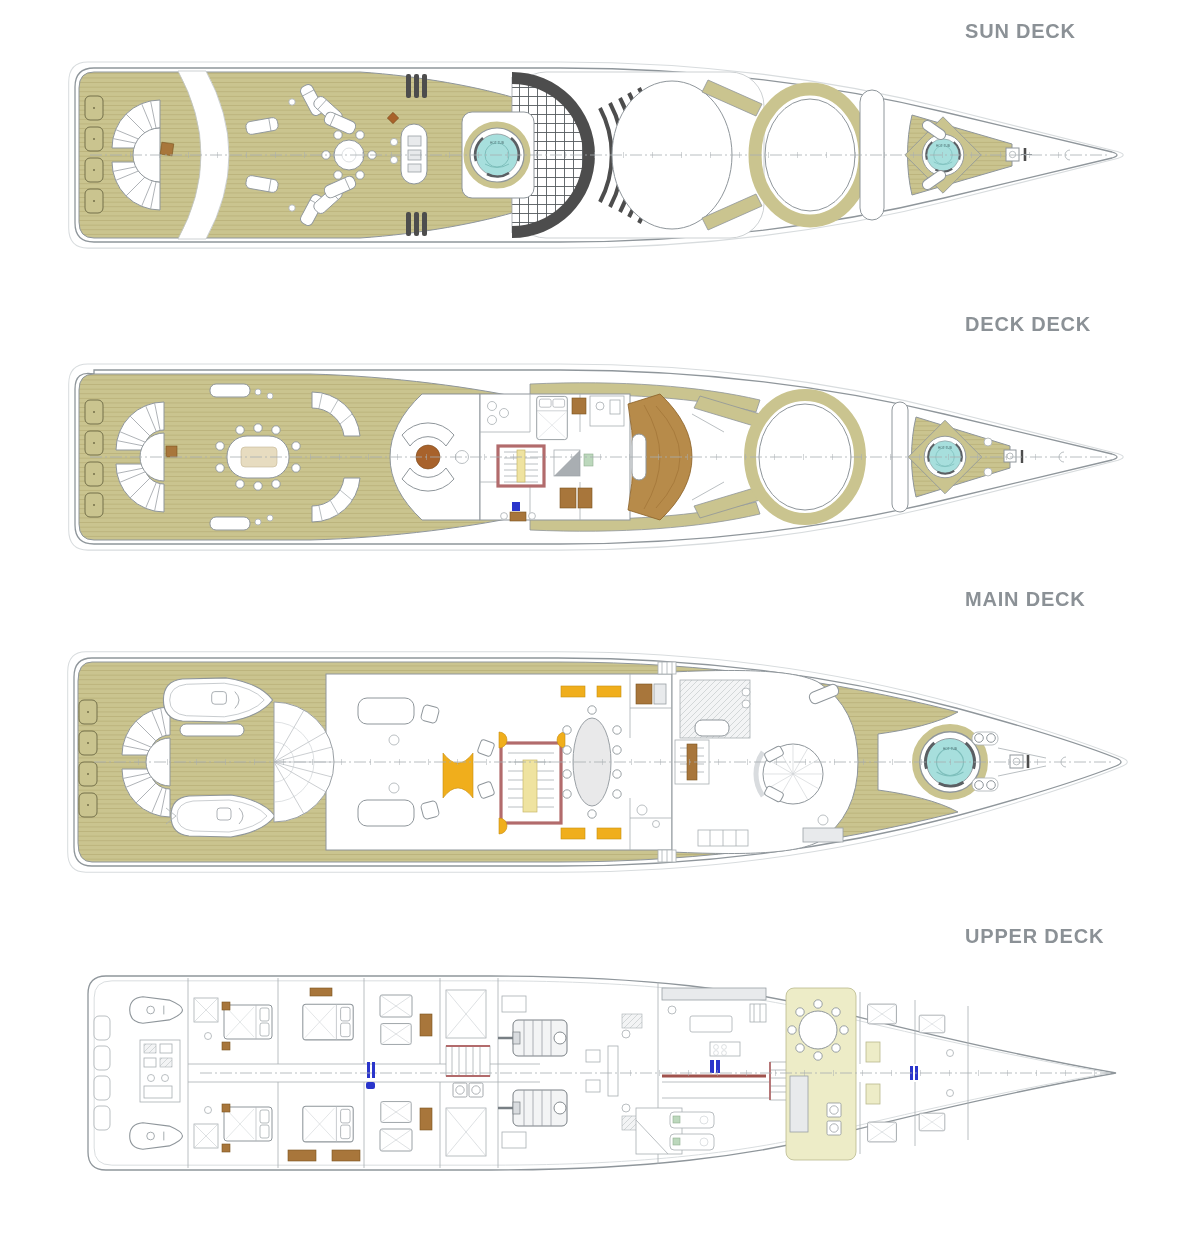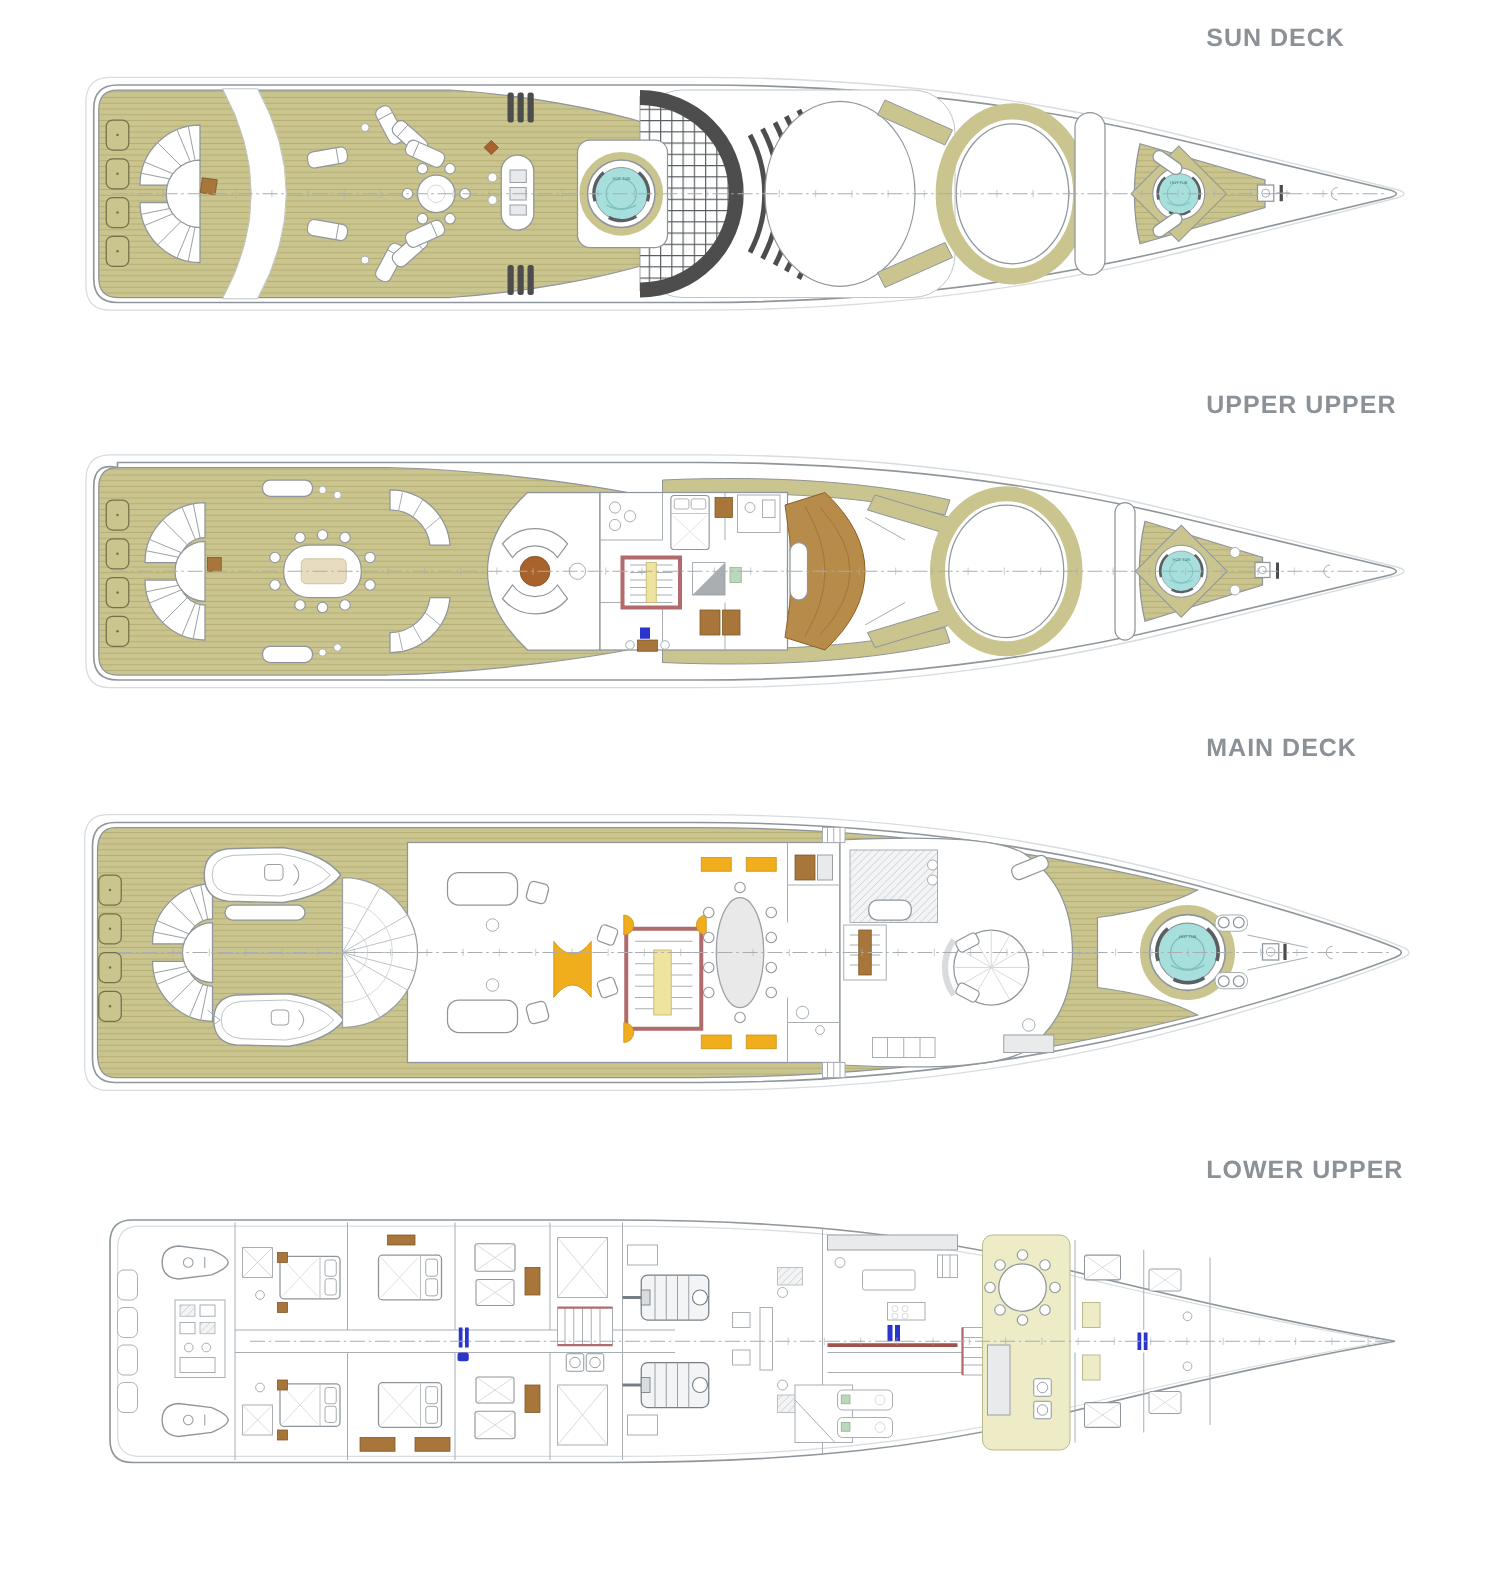--- a/index.html
+++ b/index.html
@@ -35,23 +35,23 @@
   .tublabel{font:3.2px "Liberation Sans",sans-serif;fill:#4d6e70;text-anchor:middle;}
   .green{fill:#bcd8bc;stroke:#8fae8f;stroke-width:.6;}
   .redctr{stroke:#a0524d;stroke-width:3;fill:none;}
 </style>
 </head>
 <body>
 
 <div class="page">
 
   <div class="deck-label" style="top:20px">SUN DECK</div>
-  <div class="deck-label" style="top:313px">UPPER UPPER</div>
+  <div class="deck-label" style="top:313px">DECK DECK</div>
   <div class="deck-label" style="top:588px">MAIN DECK</div>
-  <div class="deck-label" style="top:925px">LOWER UPPER</div>
+  <div class="deck-label" style="top:925px">UPPER DECK</div>
 
   <svg width="1200" height="1258" viewBox="0 0 1200 1258">
     <defs>
       <pattern id="planks" width="6" height="4.6" patternUnits="userSpaceOnUse">
         <rect width="6" height="4.6" fill="#cac48f"></rect>
         <path d="M0,4.2 H6" stroke="#b3ab72" stroke-width=".7"></path>
       </pattern>
       <pattern id="grid" width="9" height="9" patternUnits="userSpaceOnUse">
         <rect width="9" height="9" fill="#ffffff"></rect>
         <path d="M0,.5 H9 M.5,0 V9" stroke="#555a5e" stroke-width=".9"></path>

